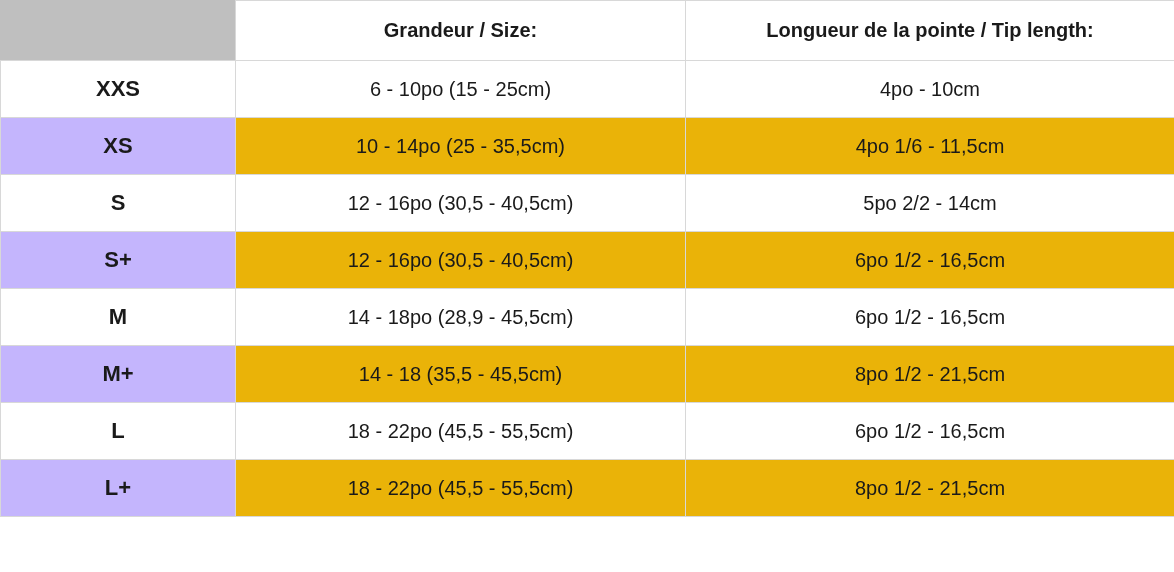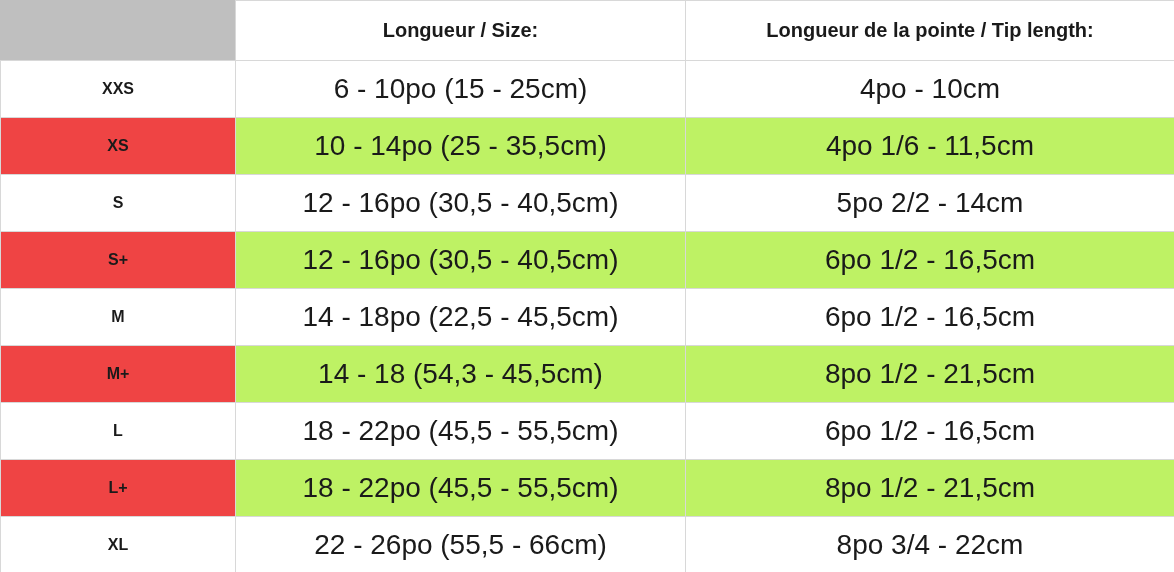--- a/index.html
+++ b/index.html
@@ -23,65 +23,65 @@
   #size-table col.c1 { width: 450px; }
   #size-table col.c2 { width: 489px; }
 
   #size-table th,
   #size-table td {
     border: 1px solid #d8d8d8;
     height: 57px;
     padding: 0 6px;
     text-align: center;
     vertical-align: middle;
-    font-size: 28px;
+    font-size: 20px;
     font-weight: normal;
     color: #1a1a1a;
     box-sizing: border-box;
   }
   #size-table thead th {
     font-weight: bold;
     font-size: 20px;
     height: 60px;
     background: #ffffff;
   }
   #size-table thead th.corner {
     background: #bfbfbf;
     border-left: 1px solid #bfbfbf;
     border-top: 1px solid #bfbfbf;
   }
   #size-table tbody th.rowlabel {
     font-weight: bold;
-    font-size: 16px;
+    font-size: 22px;
     text-align: center;
   }
   #size-table tbody tr.alt th.rowlabel {
-    background: #ef4444;
+    background: #c4b5fd;
   }
   #size-table tbody tr.alt td {
-    background: #bef264;
+    background: #eab308;
   }
   #size-table tbody tr.plain th.rowlabel,
   #size-table tbody tr.plain td {
     background: #ffffff;
   }
 </style>
 </head>
 <body>
 
 <table id="size-table">
   <colgroup>
     <col class="c0">
     <col class="c1">
     <col class="c2">
   </colgroup>
   <thead>
     <tr>
       <th class="corner"></th>
-      <th>Longueur / Size:</th>
+      <th>Grandeur / Size:</th>
       <th>Longueur de la pointe / Tip length:</th>
     </tr>
   </thead>
   <tbody>
     <tr class="plain">
       <th class="rowlabel">XXS</th>
       <td>6 - 10po (15 - 25cm)</td>
       <td>4po - 10cm</td>
     </tr>
     <tr class="alt">
@@ -94,37 +94,32 @@
       <td>12 - 16po (30,5 - 40,5cm)</td>
       <td>5po 2/2 - 14cm</td>
     </tr>
     <tr class="alt">
       <th class="rowlabel">S+</th>
       <td>12 - 16po (30,5 - 40,5cm)</td>
       <td>6po 1/2 - 16,5cm</td>
     </tr>
     <tr class="plain">
       <th class="rowlabel">M</th>
-      <td>14 - 18po (22,5 - 45,5cm)</td>
+      <td>14 - 18po (28,9 - 45,5cm)</td>
       <td>6po 1/2 - 16,5cm</td>
     </tr>
     <tr class="alt">
       <th class="rowlabel">M+</th>
-      <td>14 - 18 (54,3 - 45,5cm)</td>
+      <td>14 - 18 (35,5 - 45,5cm)</td>
       <td>8po 1/2 - 21,5cm</td>
     </tr>
     <tr class="plain">
       <th class="rowlabel">L</th>
       <td>18 - 22po (45,5 - 55,5cm)</td>
       <td>6po 1/2 - 16,5cm</td>
     </tr>
     <tr class="alt">
       <th class="rowlabel">L+</th>
       <td>18 - 22po (45,5 - 55,5cm)</td>
       <td>8po 1/2 - 21,5cm</td>
     </tr>
-    <tr class="plain">
-      <th class="rowlabel">XL</th>
-      <td>22 - 26po (55,5 - 66cm)</td>
-      <td>8po 3/4 - 22cm</td>
-    </tr>
   </tbody>
 </table>
 
 </body></html>

